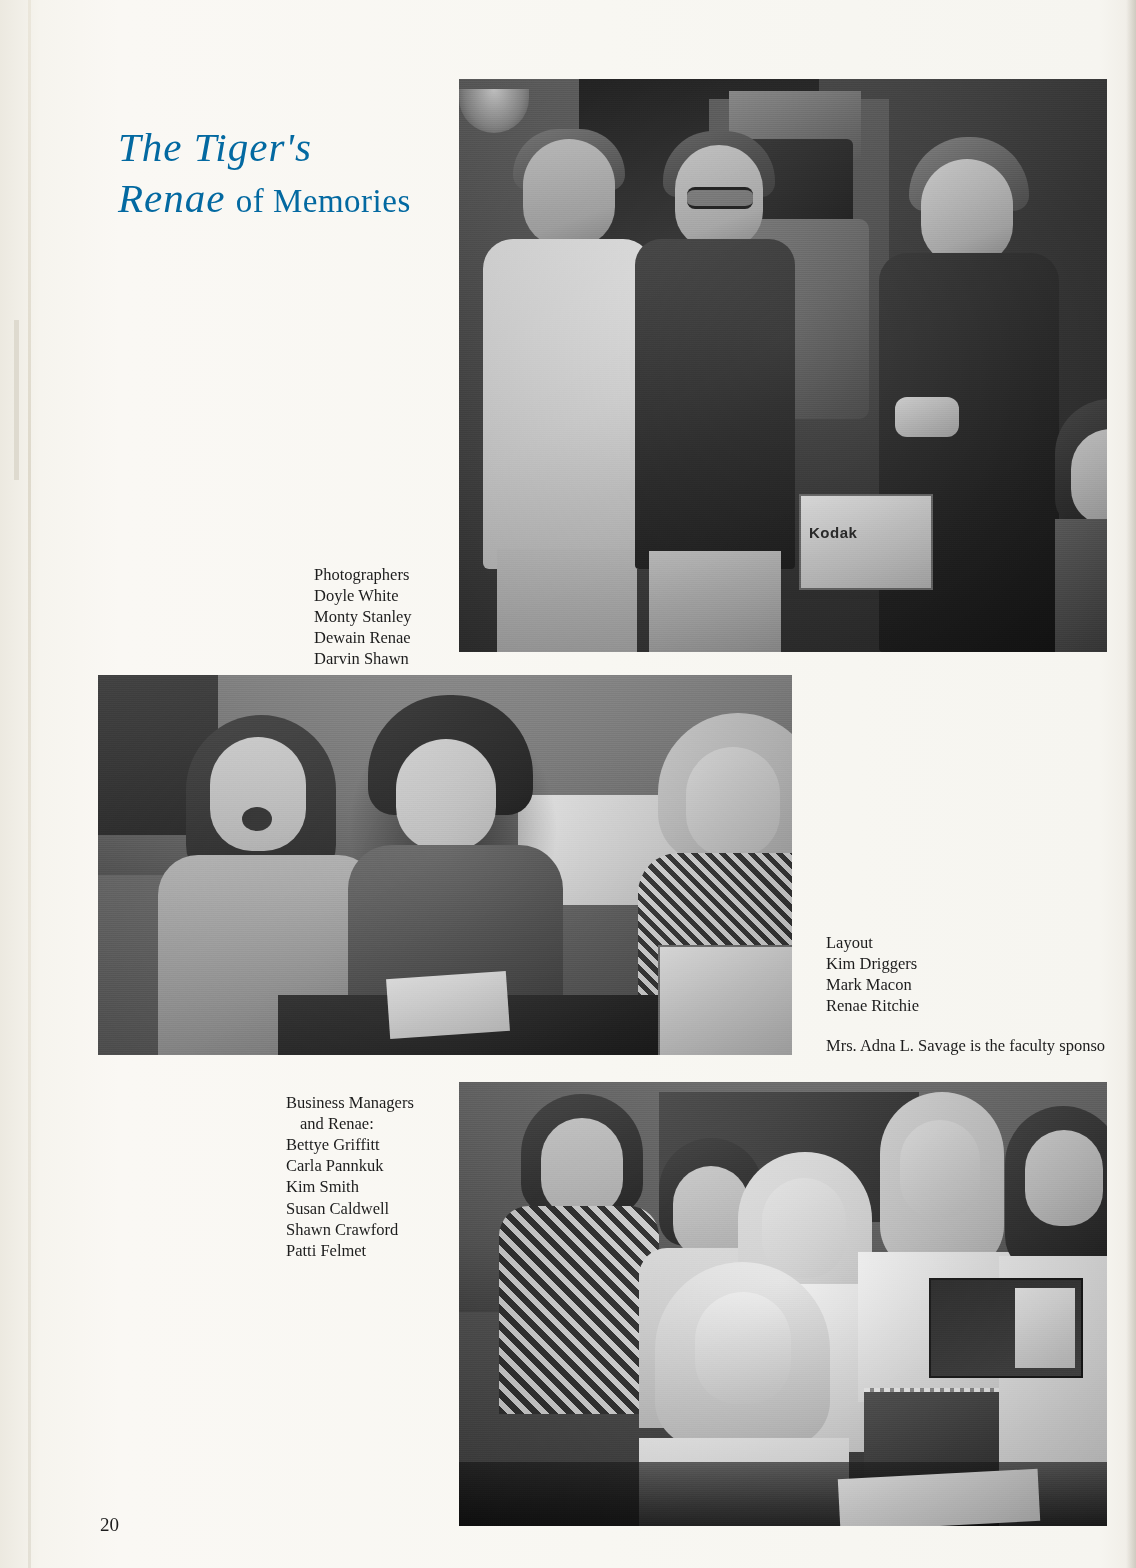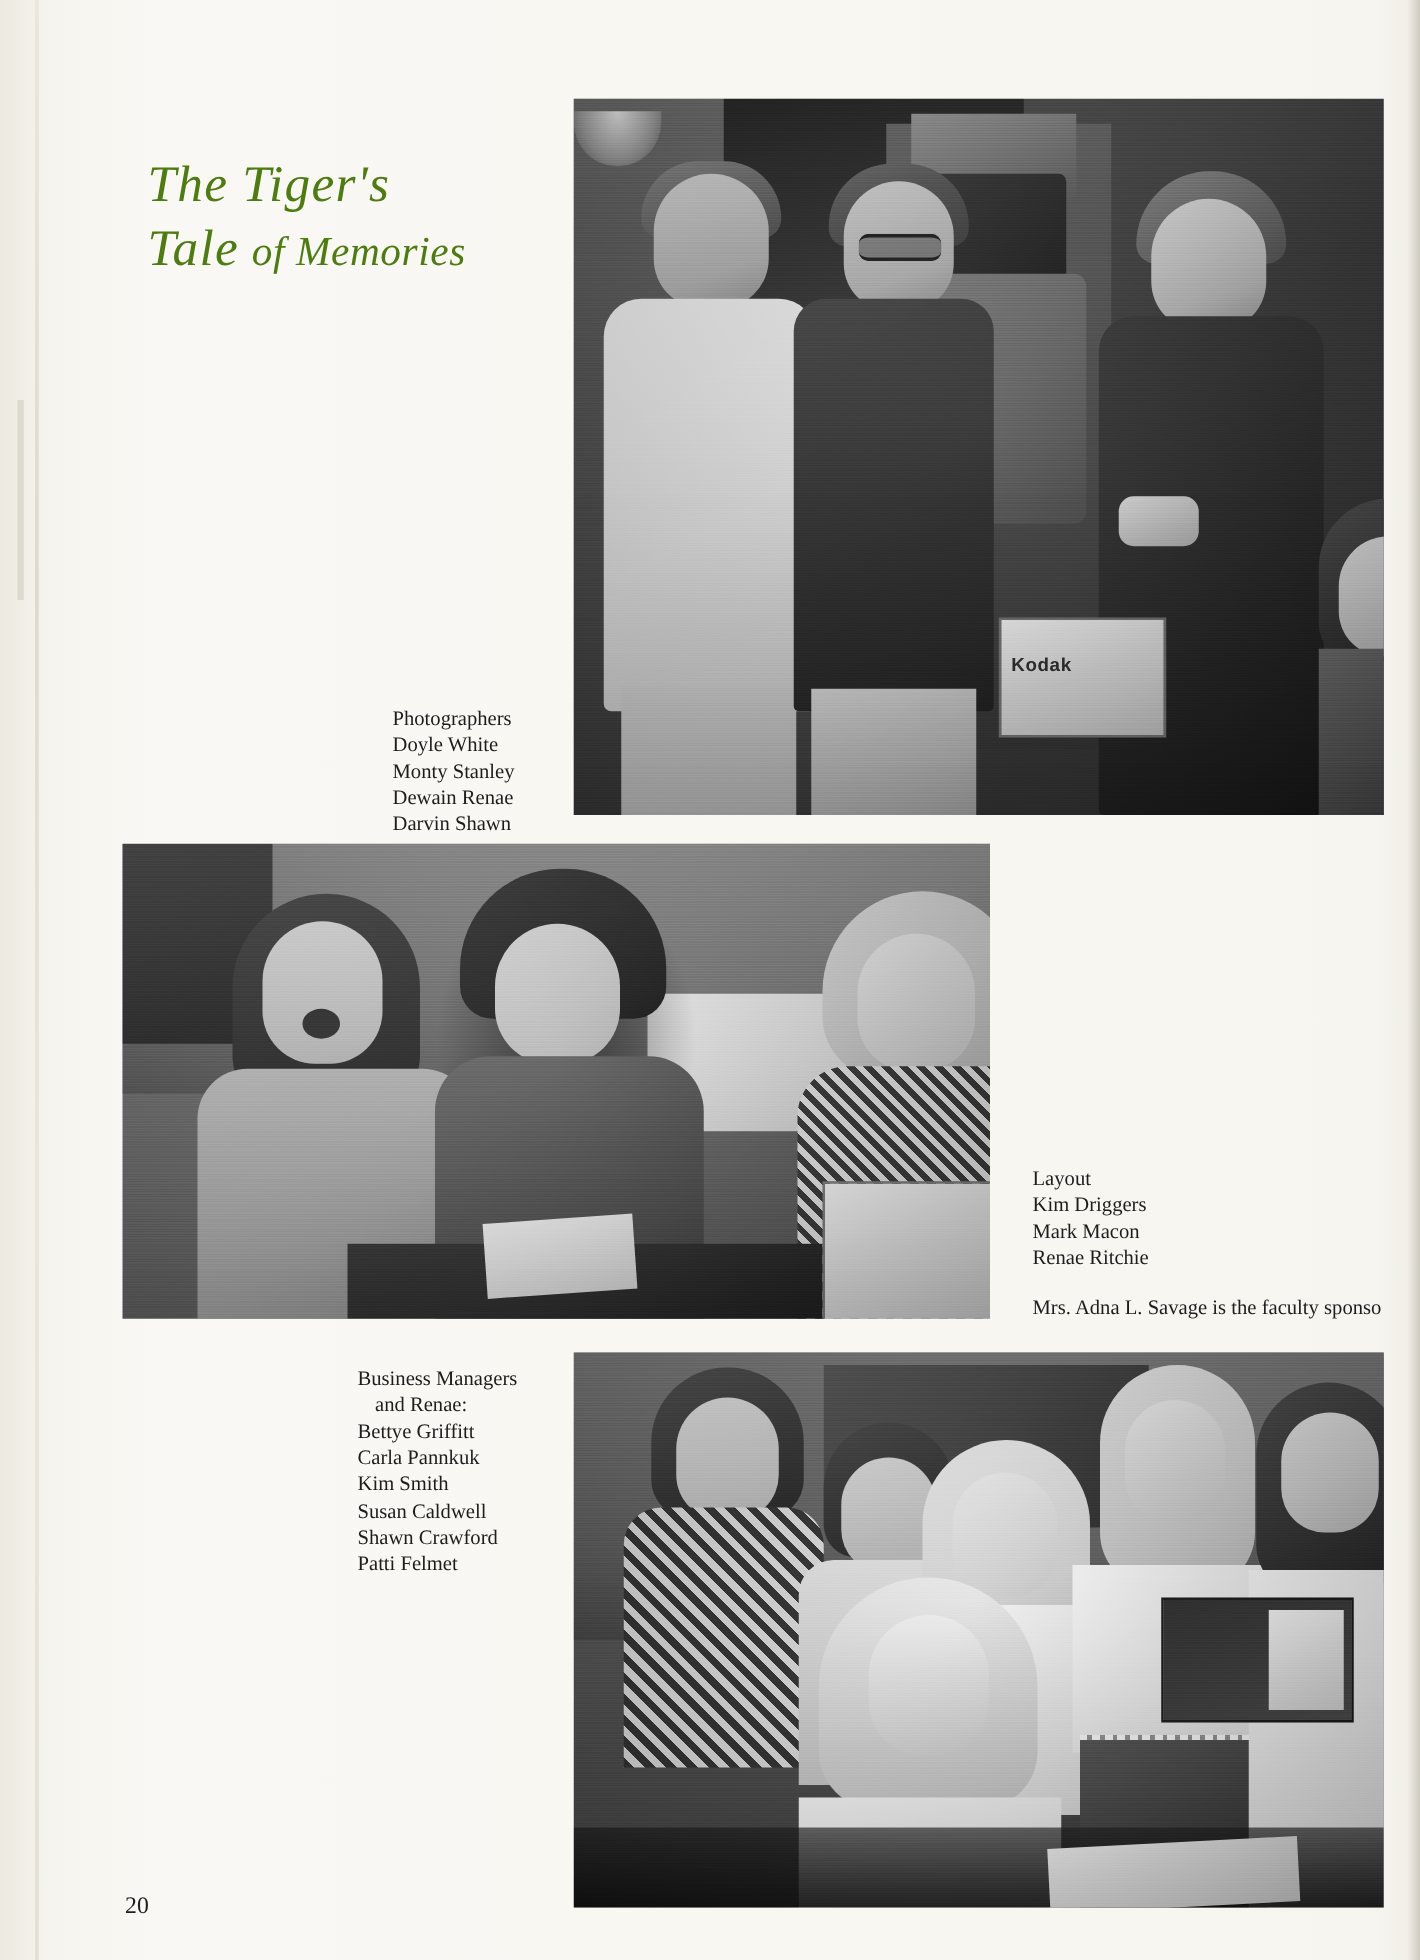--- a/index.html
+++ b/index.html
@@ -51,42 +51,41 @@
     height: 1568px;
     background: linear-gradient(90deg, rgba(200,195,183,0) 0%, rgba(180,175,162,.55) 100%);
   }
 
   
   .title-block {
     position: absolute;
     left: 118px;
     top: 124px;
     width: 340px;
-    color: #4d7c0f;
+    color: #0369a1;
   }
   .title-line1 {
     font-family: "Liberation Serif", serif;
     font-style: italic;
     font-size: 41px;
     letter-spacing: 1px;
     line-height: 1.15;
     white-space: nowrap;
   }
   .title-line2 {
     font-family: "Liberation Serif", serif;
     font-size: 41px;
     line-height: 1.35;
     white-space: nowrap;
   }
   .title-line2 .ital {
     font-style: italic;
     letter-spacing: 1px;
   }
   .title-line2 .memories {
-    font-style: italic;
     font-size: 33px;
     letter-spacing: .5px;
   }
 
   
   .caption {
     position: absolute;
     font-family: "Liberation Serif", serif;
     font-size: 16.5px;
     line-height: 1.28;
@@ -506,21 +505,21 @@
 
 <div class="page">
   <div class="paper-tone"></div>
   <div class="scan-edge-left"></div>
   <div class="scan-edge-left2"></div>
   <div class="scan-edge-right"></div>
 
   <div class="title-block">
     <div class="title-line1">The Tiger's</div>
     <div class="title-line2">
-      <span class="ital">Tale</span>
+      <span class="ital">Renae</span>
       <span class="memories">of Memories</span>
     </div>
   </div>
 
   <div class="photo" id="photo-photographers">
     <div class="p1-wallA"></div>
     <div class="p1-wallB"></div>
     <div class="p1-lamp"></div>
     <div class="p1-machine">
       <div class="top"></div>

